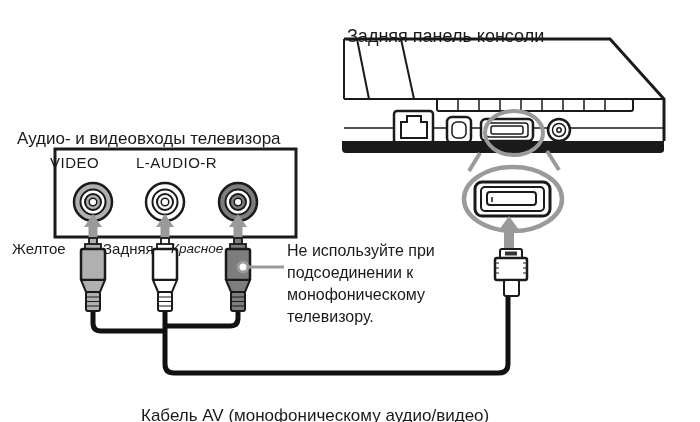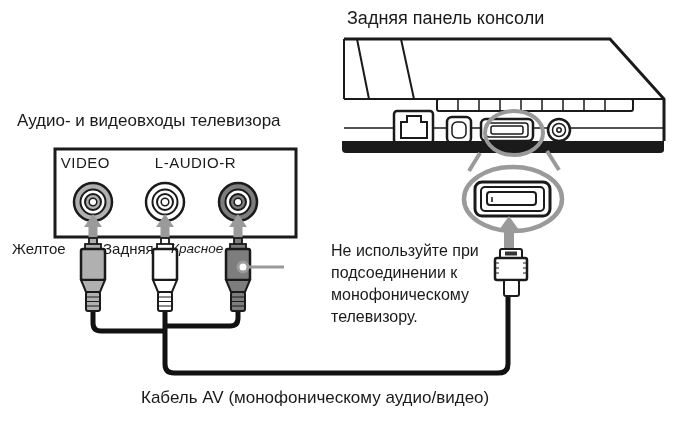--- a/index.html
+++ b/index.html
@@ -2,23 +2,23 @@
 <html><head>
 <meta charset="utf-8">
 <style>
   html,body{margin:0;padding:0;background:#fff;}
   #stage{
     position:relative;width:700px;height:422px;background:#ffffff;
     font-family:"Liberation Sans","DejaVu Sans",sans-serif;
     color:#1a1a1a;overflow:hidden;
   }
   .lbl{position:absolute;white-space:nowrap;color:#1a1a1a;}
-  .multiline{white-space:pre-line;margin-left:44px;}
-  .caption{font-size:17px;}
-  .port-label{font-size:15px;letter-spacing:.5px;text-align:right;}
+  .multiline{white-space:pre-line;}
+  .caption{font-size:17px;margin-top:18px;}
+  .port-label{font-size:15px;letter-spacing:.5px;text-align:left;}
   .plug-label{font-size:15px;}
   svg{position:absolute;left:0;top:0;}
 </style>
 </head>
 <body>
 
 <div id="stage">
 
   <svg width="700" height="422" viewBox="0 0 700 422">
 

